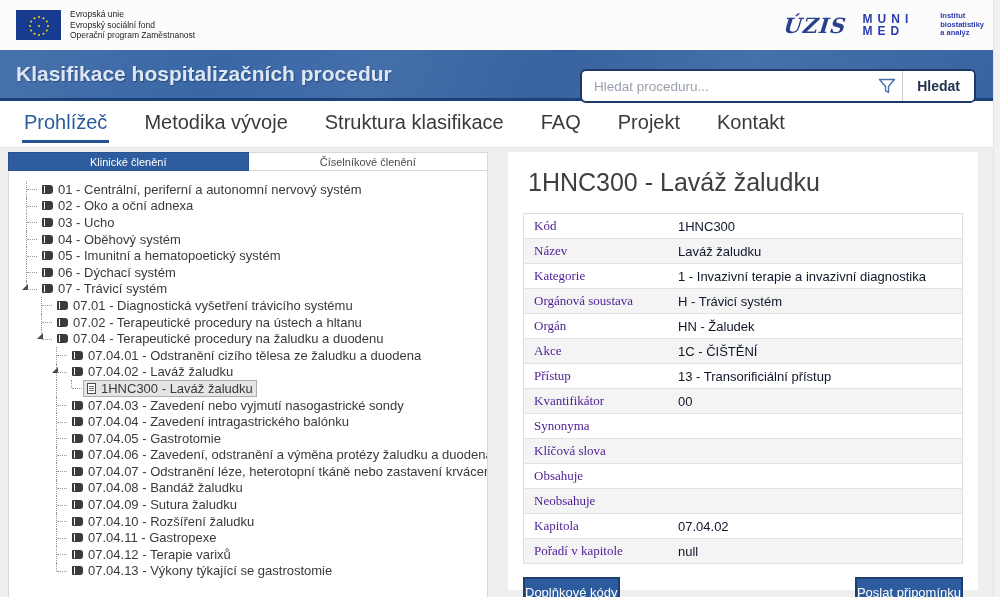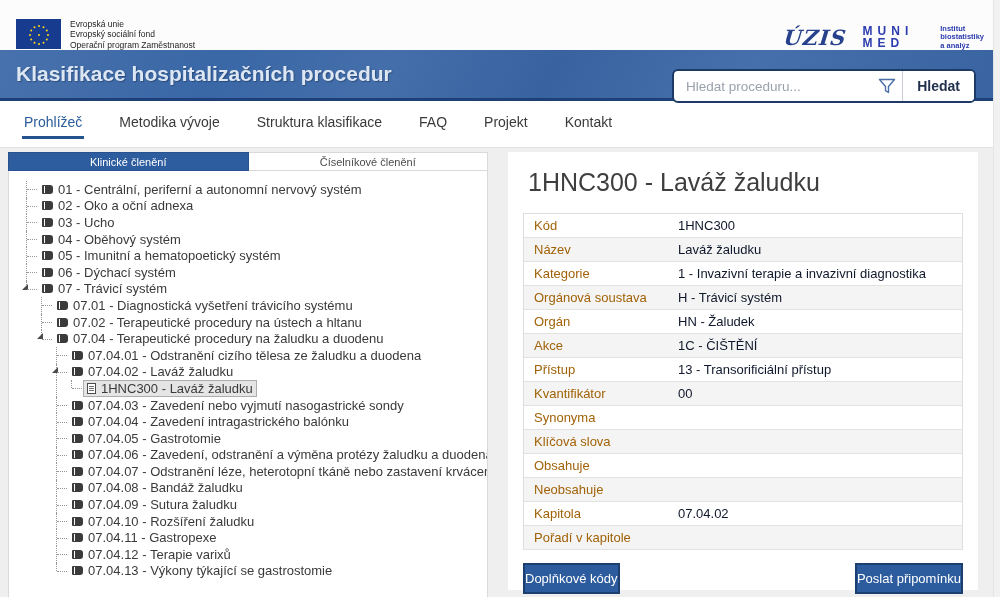--- a/index.html
+++ b/index.html
@@ -1,20 +1,20 @@
 <!DOCTYPE html>
 <html><head>
 <meta charset="utf-8">
 <style>
   * { box-sizing: border-box; margin: 0; padding: 0; }
   html,body { width:1000px; height:597px; overflow:hidden; }
   body { font-family:"Liberation Sans", sans-serif; background:#efefef; position:relative; }
 
   
-  .topbar { height:50px; background:#fcfcfd; display:flex; align-items:flex-end;
+  .topbar { height:50px; background:#fcfcfd; display:flex; align-items:center;
             justify-content:space-between; padding:0 16px; }
   .eu-block { display:flex; align-items:center; gap:9px; }
   .eu-flag { width:45px; height:30px; background:#173c8f; position:relative; flex:none; }
   .eu-flag::before { content:''; position:absolute; left:22px; top:15px; width:2px; height:2px;
     border-radius:50%; background:#ffd617;
     box-shadow: 0 -9px 0 #ffd617, 4.5px -7.8px 0 #ffd617, 7.8px -4.5px 0 #ffd617,
       9px 0 0 #ffd617, 7.8px 4.5px 0 #ffd617, 4.5px 7.8px 0 #ffd617, 0 9px 0 #ffd617,
       -4.5px 7.8px 0 #ffd617, -7.8px 4.5px 0 #ffd617, -9px 0 0 #ffd617,
       -7.8px -4.5px 0 #ffd617, -4.5px -7.8px 0 #ffd617; }
   .eu-text { font-size:8.5px; line-height:10.5px; color:#1d1d1b; }
@@ -26,35 +26,35 @@
   .inst-text { font-size:7.5px; line-height:8.5px; color:#2b3cae; font-weight:bold;margin-left:11px; }
 
   
   .header { height:51px; border-bottom:3px solid #1c4077; position:relative;
     background:#3a67a6;
     background-image:linear-gradient(115deg, rgba(255,255,255,.07) 0%, rgba(255,255,255,0) 22%,
       rgba(255,255,255,.05) 38%, rgba(0,0,0,.04) 55%, rgba(255,255,255,.06) 74%, rgba(0,0,0,.03) 100%);
     display:flex; align-items:center; justify-content:space-between; padding:0 16px; }
   .page-title { font-size:21px; font-weight:bold; color:#dde7f3;
                 text-shadow:1px 1px 1px rgba(20,40,70,.45); }
-  .search-box { width:304px; height:34px; background:#fff; border:2px solid #1d3a66;
+  .search-box { width:396px; height:34px; background:#fff; border:2px solid #1d3a66;
                 border-radius:6px; display:flex; align-items:center; overflow:hidden; margin-right:8px;margin-top:24px; }
   .search-input { flex:1; border:none; outline:none; font-size:13.5px; color:#444;
                   padding:0 12px; font-family:"Liberation Sans", sans-serif; min-width:0; }
   .search-input::placeholder { color:#9aa2ad; }
   .funnel { flex:none; width:30px; display:flex; justify-content:center; }
   .search-divider { width:1px; align-self:stretch; background:#c9ced4; }
   .search-btn { flex:none; border:none; background:#fff; font-size:14px; font-weight:bold;
                 color:#22314e; padding:0 14px; height:100%; cursor:pointer;
                 font-family:"Liberation Sans", sans-serif; }
 
   
   .nav { background:#fff; height:47px; display:flex; align-items:center; gap:33px;
          padding:0 22px; border-bottom:1px solid #e3e3e3; }
-  .nav-item { font-size:14px; color:#3a3a3a; padding:5px 2px 9px; cursor:pointer; }
+  .nav-item { font-size:20px; color:#3a3a3a; padding:5px 2px 9px; cursor:pointer; }
   .nav-item.active { color:#2b5c9b; border-bottom:3px solid #24548f; padding-bottom:6px; }
 
   
   .left-panel { position:absolute; left:8px; top:152px; width:480px; bottom:-2px;
                 display:flex; flex-direction:column; }
   .left-tabs { display:flex; height:19px; flex:none; }
   .left-tab { flex:1; display:flex; align-items:center; justify-content:center;
               font-size:11px; cursor:pointer; }
   .left-tab.active { background:#2e5d9f; color:#fff; border:1px solid #27528e; }
   .left-tab.inactive { background:#fff; color:#4c4c4c; border:1px solid #d9d9d9; border-left:none; }
@@ -83,21 +83,21 @@
   .ticon.doc::before { content:''; position:absolute; left:1px; right:1px; top:2px;
                        height:1px; background:#6e6e6e; box-shadow:0 2px 0 #6e6e6e, 0 4px 0 #6e6e6e; }
 
   
   .detail-card { position:absolute; left:508px; top:152px; width:470px; height:438px;
                  background:#fff; padding:14px 15px; }
   .detail-title { font-size:25px; color:#3e3e3e; font-weight:normal; margin:2px 0 16px 5px; }
   .detail-table { width:100%; border:1px solid #dedede; border-bottom:none; }
   .drow { display:flex; border-bottom:1px solid #e2e2e2; min-height:23.5px; align-items:center; }
   .drow:nth-child(even) { background:#f4f4f4; }
-  .dlabel { width:148px; flex:none; font-size:13px; color:#a16207; padding:4px 10px; }
+  .dlabel { width:148px; flex:none; font-size:13px; color:#4c1d95; padding:4px 10px;font-family:Liberation Serif, serif; }
   .dvalue { flex:1; font-size:13px; color:#0f172a; padding:4px 6px; }
   .btn-row { display:flex; justify-content:space-between; margin-top:13px; }
   .btn { background:#2d5c9e; border:2px solid #1c3f70; color:#fff; font-size:13px;
          padding:6px 0; cursor:pointer; font-family:"Liberation Sans", sans-serif; }
 
   
   .scrollbar { position:absolute; right:0; top:0; bottom:0; width:7px; background:#f1f1f1;
                border-left:1px solid #e4e4e4; }
 </style>
 </head>
@@ -414,20 +414,21 @@
       <div class="drow">
         <div class="dlabel">Neobsahuje</div>
         <div class="dvalue"></div>
       </div>
       <div class="drow">
         <div class="dlabel">Kapitola</div>
         <div class="dvalue">07.04.02</div>
       </div>
       <div class="drow">
         <div class="dlabel">Pořadí v kapitole</div>
+        <div class="dvalue">null</div>
       </div>
     </div>
   <div class="btn-row">
     <button class="btn">Doplňkové kódy</button>
     <button class="btn">Poslat připomínku</button>
   </div>
 </div>
 
 <div class="scrollbar"></div>
 

